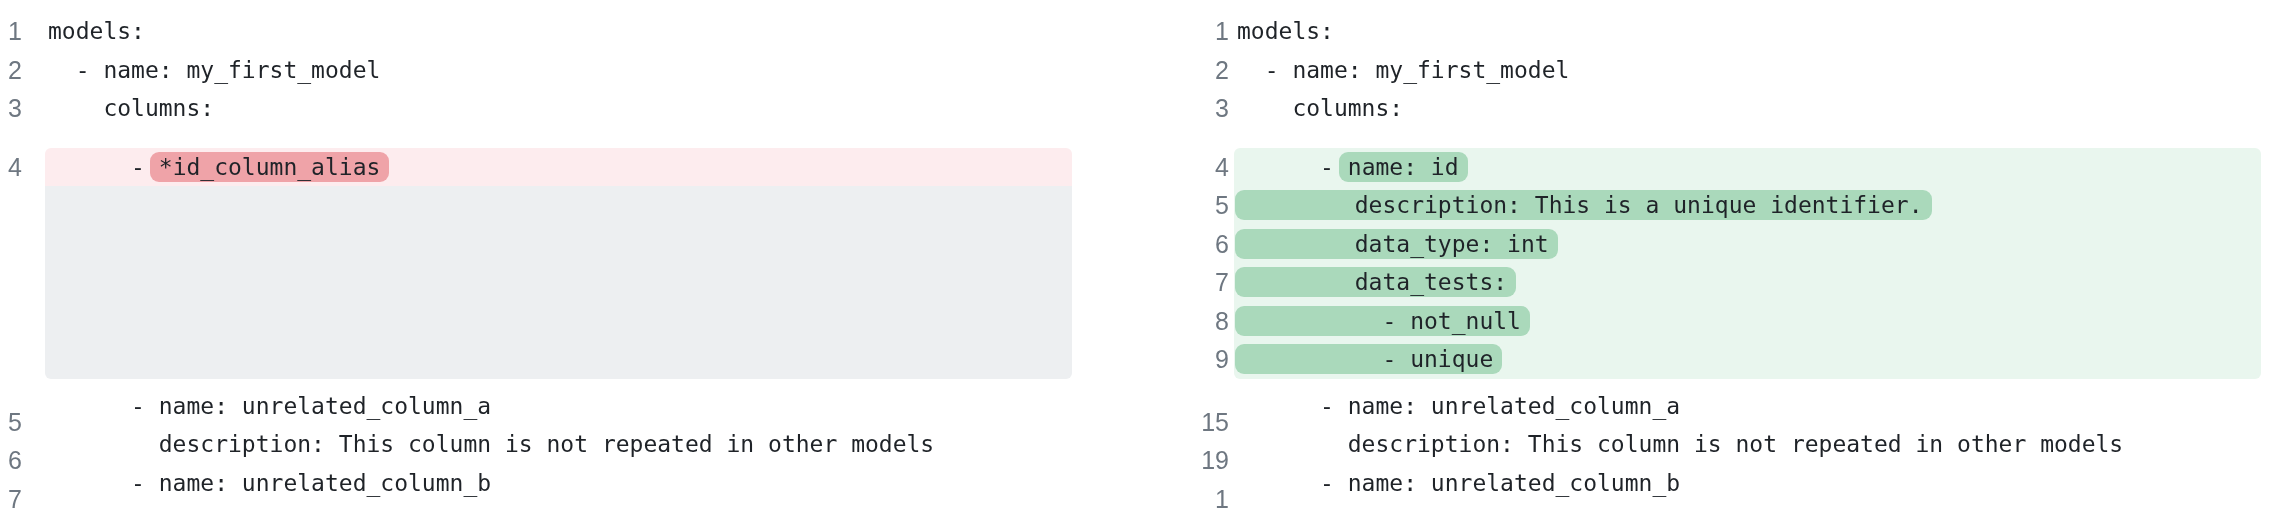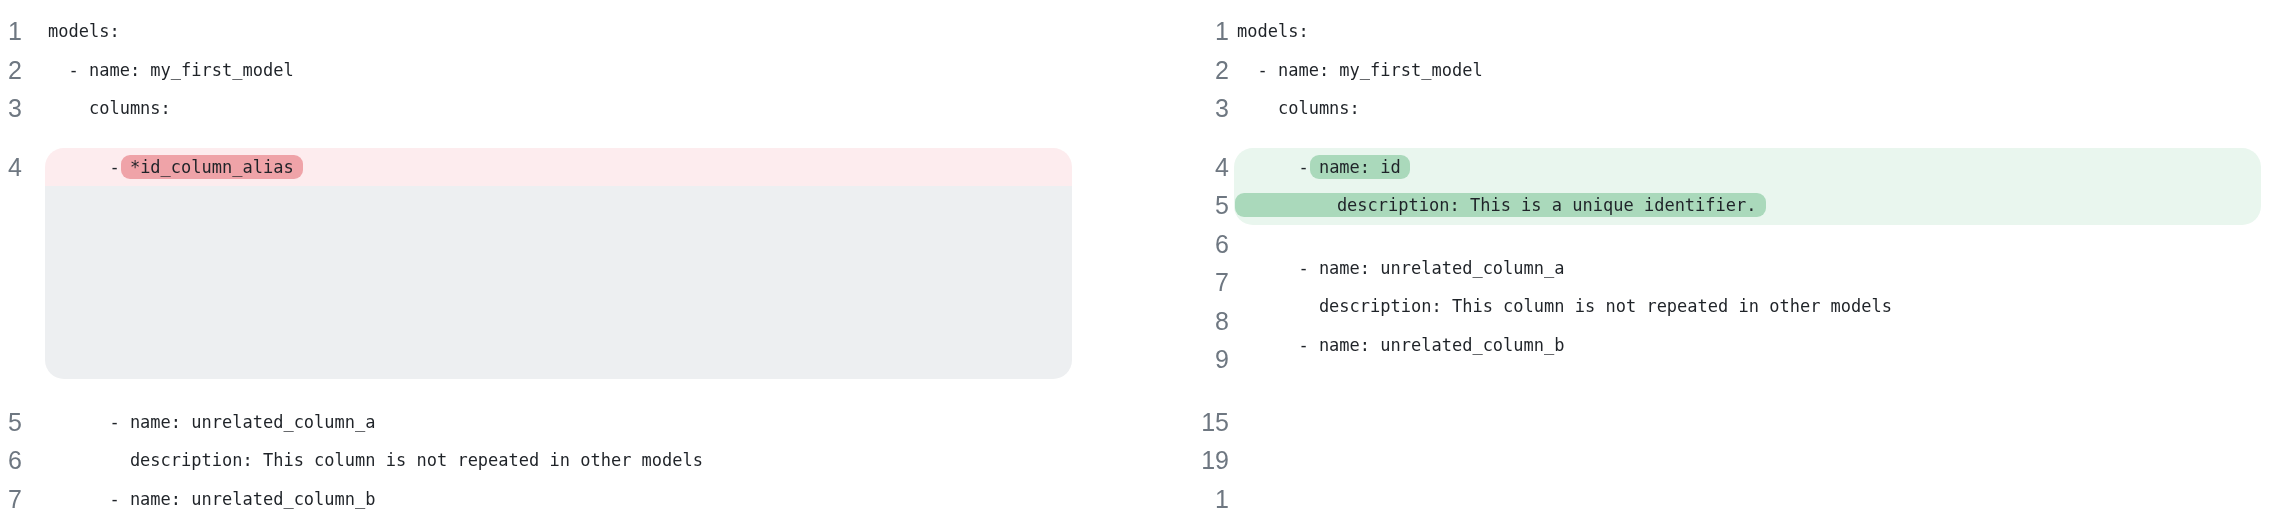--- a/index.html
+++ b/index.html
@@ -22,44 +22,44 @@
     text-align: right;
   }
   .panel-left .gutter { width: 48px; padding: 0 26px 0 2px; }
   .panel-right .gutter { width: 78px; padding: 0 8px 0 22px; }
   .gnum { height: 38.5px; line-height: 38.5px; }
   .gblock { margin: 20px 0 24px 0; }
   .gfill { height: 192.5px; }
   .codecol {
     width: 1024px;
     font-family: "DejaVu Sans Mono", "Liberation Mono", monospace;
-    font-size: 17px;
+    font-size: 23px;
     color: var(--code-text, #1f2328);
   }
   .line {
     height: 38.5px; line-height: 38.5px;
     white-space: pre;
   }
   .block {
-    margin: 20px 0 24px -3px;
-    border-radius: 19px;
+    margin: 20px 0 8px -3px;
+    border-radius: 6px;
     overflow: hidden;
   }
   .block .line { padding-left: 3px; }
   .block-removed .row-removed { background: var(--removed-row-bg, #fdecee); }
   .filler { height: 192.5px; background: var(--placeholder-bg, #edeff1); }
   .block-added { background: var(--added-block-bg, #e9f6ee); }
   .chip {
     border-radius: 9px;
     padding: 2px 9px;
     margin: 0 -9px;
   }
   .chip-removed { background: var(--removed-token-bg, #efa3a8); }
   .chip-added { background: var(--added-token-bg, #aad9bb); }
-  .chip.flush { padding-left: 20px; margin-left: -2px; }
+  .chip.flush { padding-left: 9px; margin-left: -2px; }
 </style>
 </head>
 <body>
 
 <div class="diff">
 
   <section class="panel panel-left">
     <div class="gutter">
       <div class="gnum">1</div>
       <div class="gnum">2</div>
@@ -103,20 +103,24 @@
       <div class="gnum">19</div>
       <div class="gnum">1</div>
     </div>
     <div class="codecol">
       <div class="line">models:</div>
       <div class="line">  - name: my_first_model</div>
       <div class="line">    columns:</div>
       <div class="block block-added">
         <div class="line"><span>      - </span><span class="chip chip-added">name: id</span></div>
         <div class="line"><span class="chip chip-added flush">        description: This is a unique identifier.</span></div>
+        <div class="line"><span class="chip chip-added flush">        data_type: int</span></div>
+        <div class="line"><span class="chip chip-added flush">        data_tests:</span></div>
+        <div class="line"><span class="chip chip-added flush">          - not_null</span></div>
+        <div class="line"><span class="chip chip-added flush">          - unique</span></div>
       </div>
       <div class="line">      - name: unrelated_column_a</div>
       <div class="line">        description: This column is not repeated in other models</div>
       <div class="line">      - name: unrelated_column_b</div>
     </div>
   </section>
 
 </div>
 
 </body></html>

